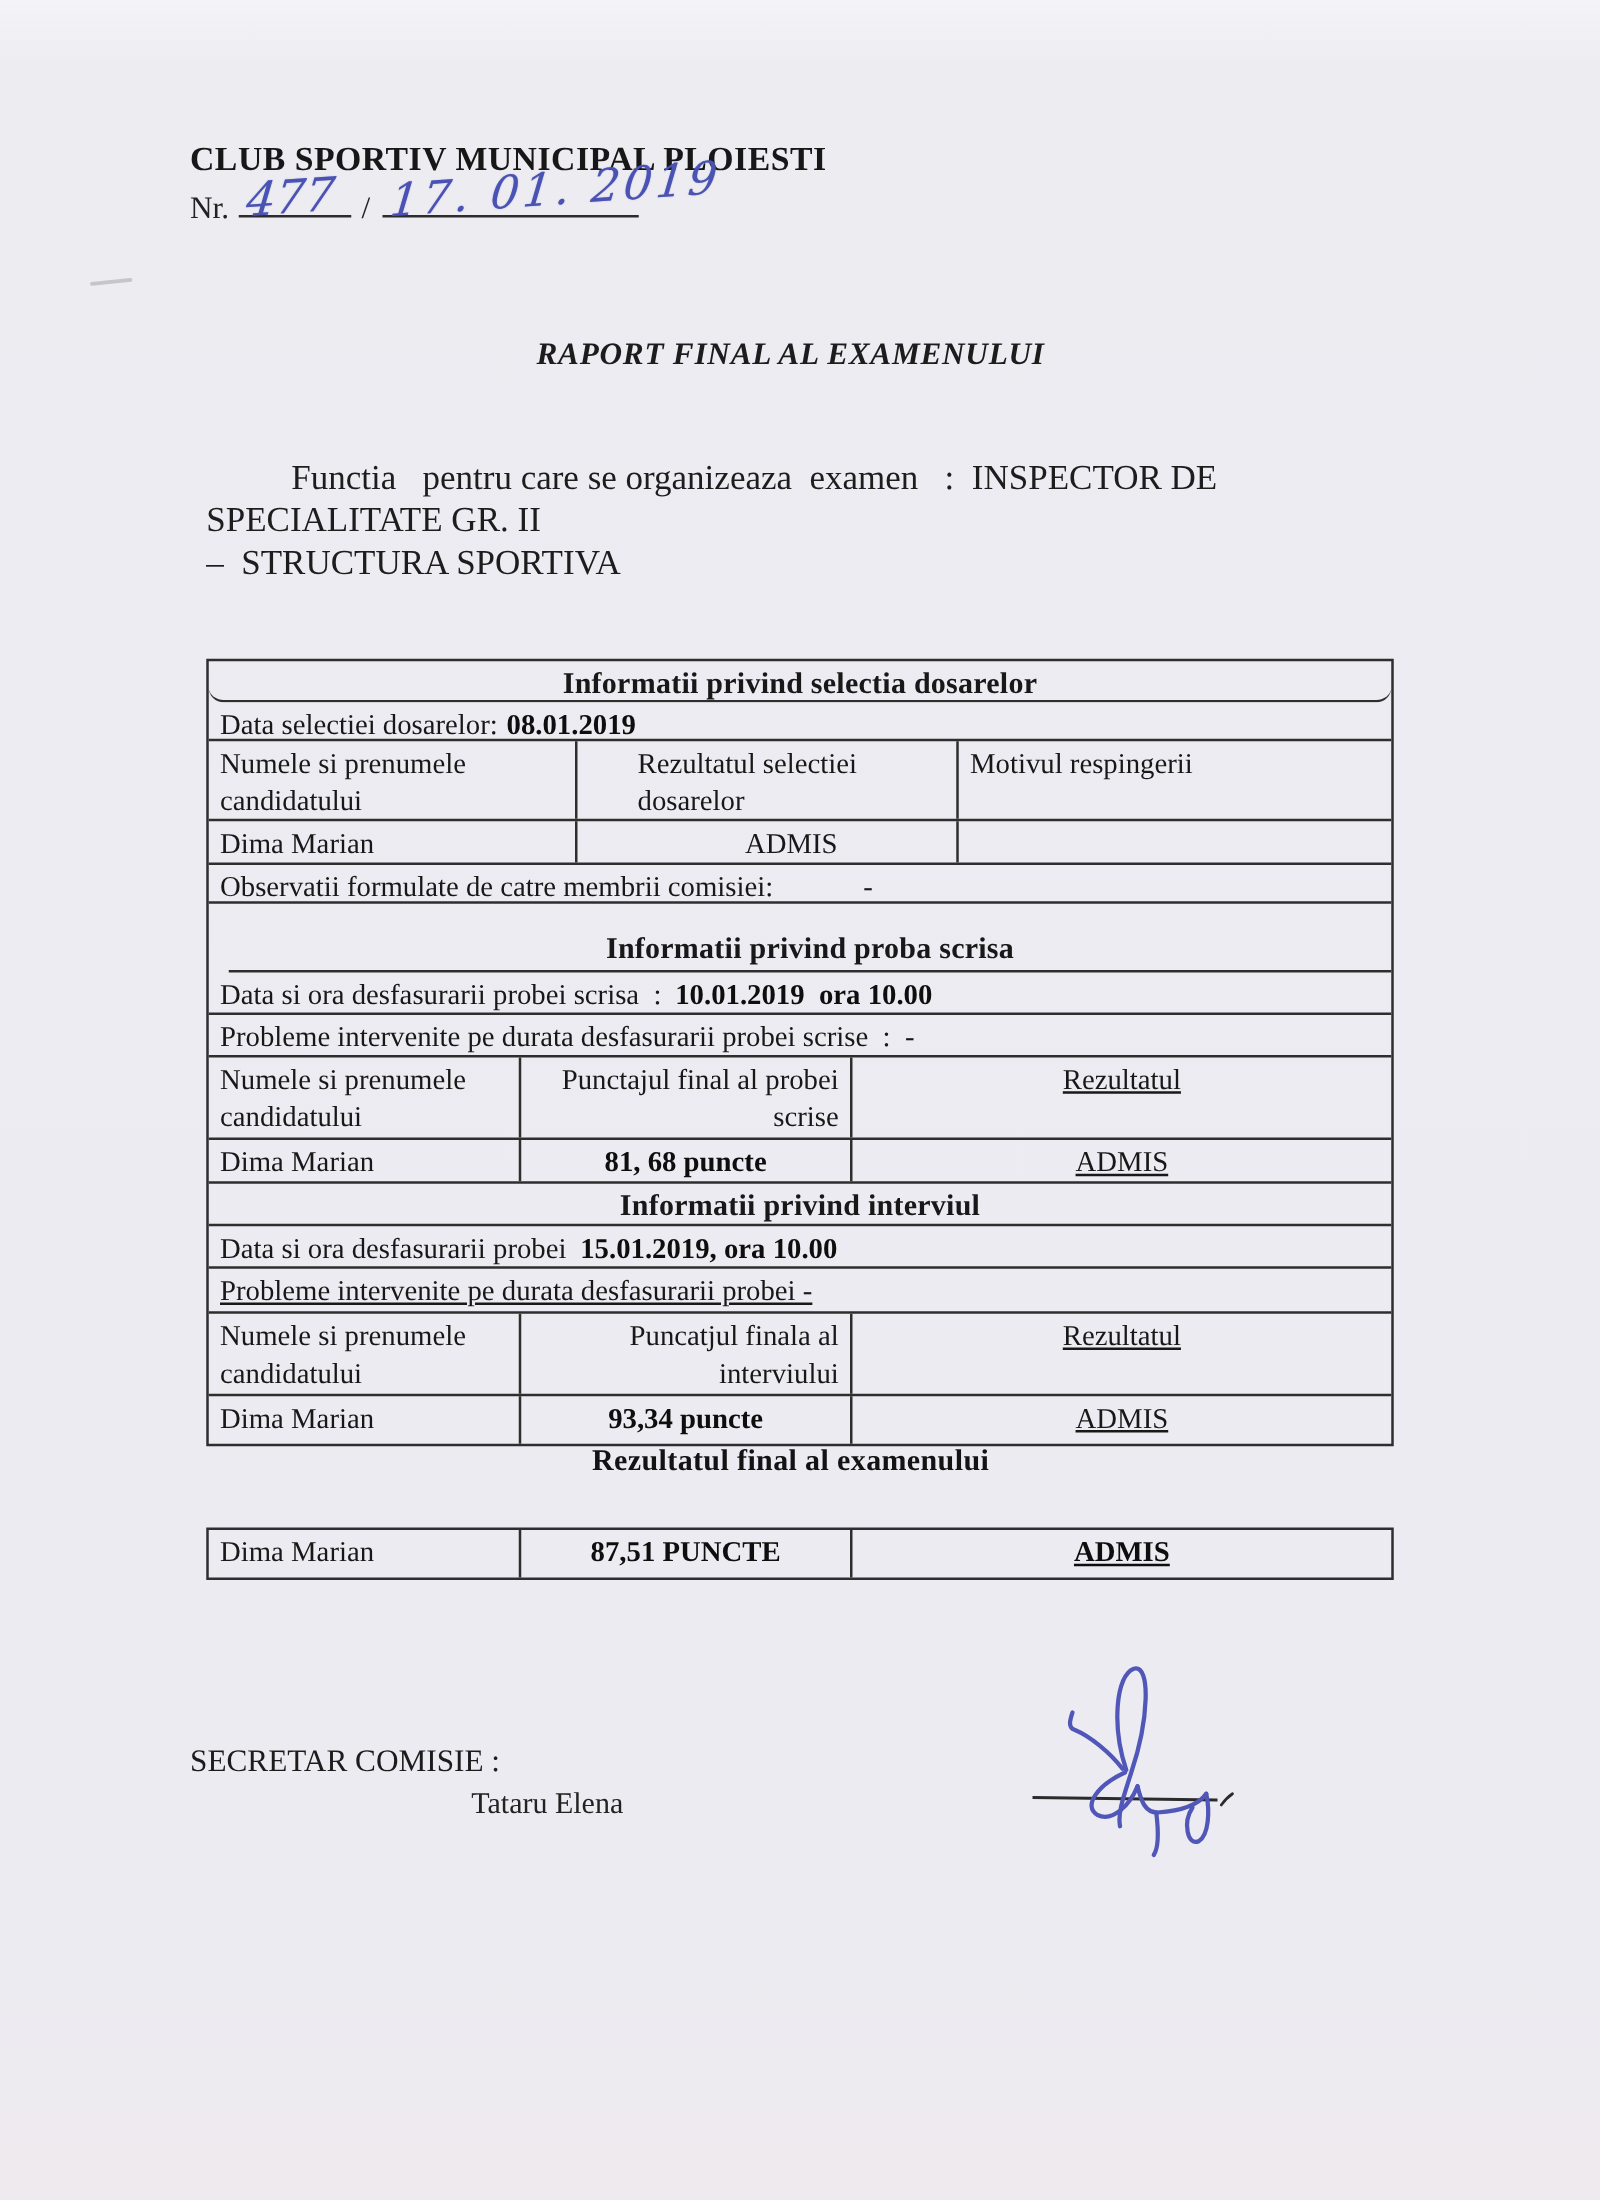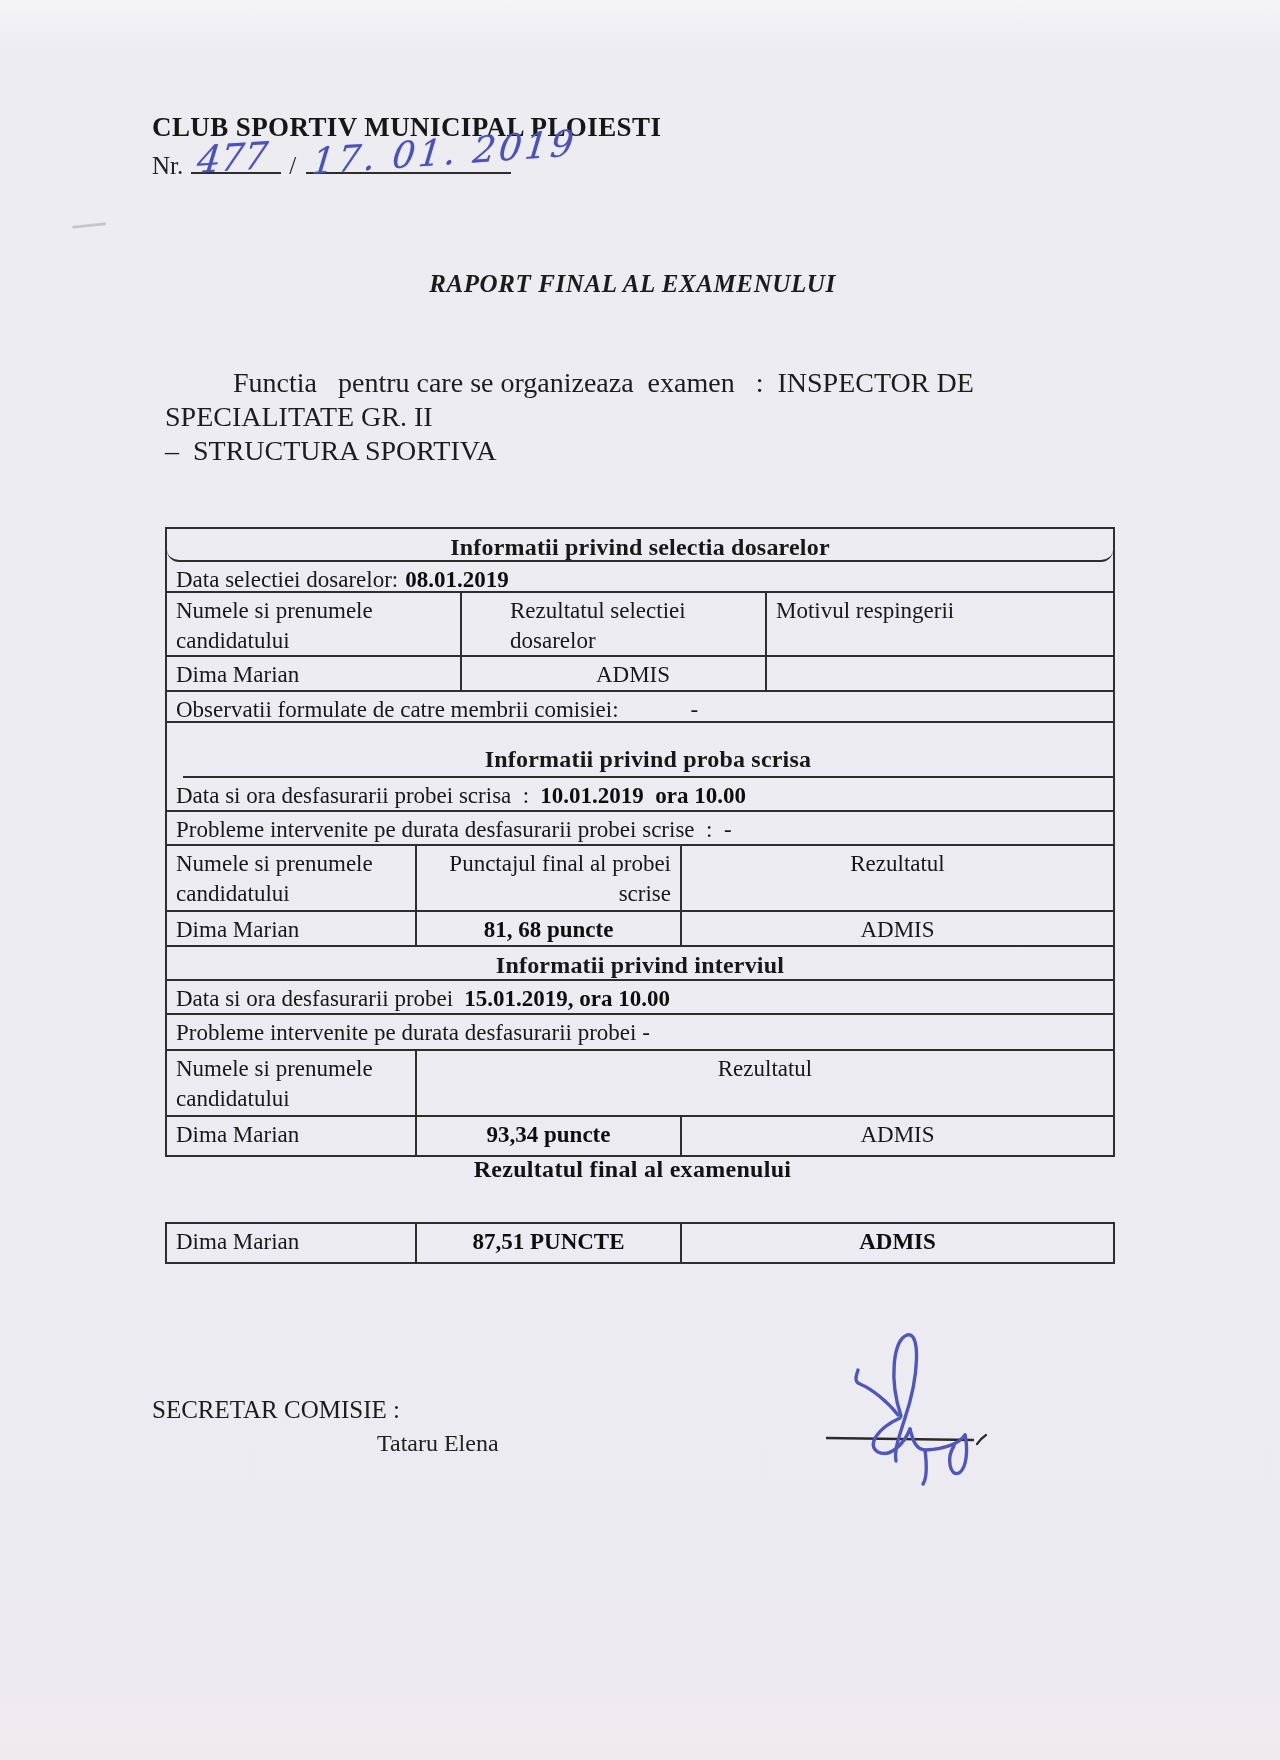--- a/index.html
+++ b/index.html
@@ -54,24 +54,24 @@
     border:2px solid #2e2e2e;box-sizing:border-box;
     font-size:23px;color:#181818;background:rgba(255,255,255,0.0);
   }
   .tbl-main{top:527px;}
   .tbl-final{top:1222px;}
   .row{display:flex;border-bottom:2px solid #2e2e2e;box-sizing:border-box;align-items:stretch;}
   .row:last-child{border-bottom:none;}
   .cell{box-sizing:border-box;padding:3px 9px;border-right:2px solid #2e2e2e;line-height:30px;}
   .cell:last-child{border-right:none;}
   .r33{height:33px;border-radius:12px;} .r31{height:31px;} .r64{height:64px;} .r35{height:35px;}
-  .r55{height:55px;margin-left:16px;} .r34{height:34px;} .r66{height:66px;} .r36{height:36px;} .r38{height:38px;}
+  .r55{height:55px;margin-left:16px;} .r34{height:34px;} .r66{height:66px;} .r36{height:36px;text-decoration:underline;} .r38{height:38px;}
   .full{flex:1;}
   .c1s{width:295px;flex:none;} .c2s{width:305px;flex:none;padding-left:48px;} .c3s{flex:1;}
-  .c1{width:250px;flex:none;} .c2{width:265px;flex:none;text-align:right;} .c3{flex:1;}
+  .c1{width:250px;flex:none;} .c2{width:265px;flex:none;text-align:right;} .c3{flex:1;text-decoration:underline;}
   .section-title{text-align:center;font-weight:bold;font-size:24px;letter-spacing:.2px;}
   .bottom-align{display:flex;align-items:flex-end;justify-content:center;padding-bottom:2px;}
   .b{font-weight:bold;color:#0e0e0e;}
   .center{text-align:center;}
   .val-gap{margin-left:7px;}
   .val-gap2{margin-left:11px;}
   .obs-dash{margin-left:72px;}
   .prewrap{white-space:pre-wrap;}
   
   .final-title{
@@ -147,20 +147,21 @@
       <div class="cell full section-title">Informatii privind interviul</div>
     </div>
     <div class="row r34">
       <div class="cell full"><span>Data si ora desfasurarii probei</span><span class="b val-gap2">15.01.2019, ora 10.00</span></div>
     </div>
     <div class="row r36">
       <div class="cell full">Probleme intervenite pe durata desfasurarii probei -</div>
     </div>
     <div class="row r66">
       <div class="cell c1">Numele si prenumele candidatului</div>
+      <div class="cell c2">Puncatjul finala al interviului</div>
       <div class="cell c3 center">Rezultatul</div>
     </div>
     <div class="row r38">
       <div class="cell c1">Dima Marian</div>
       <div class="cell c2 center b">93,34 puncte</div>
       <div class="cell c3 center">ADMIS</div>
     </div>
   </div>
 
   <div class="final-title">Rezultatul final al examenului</div>

